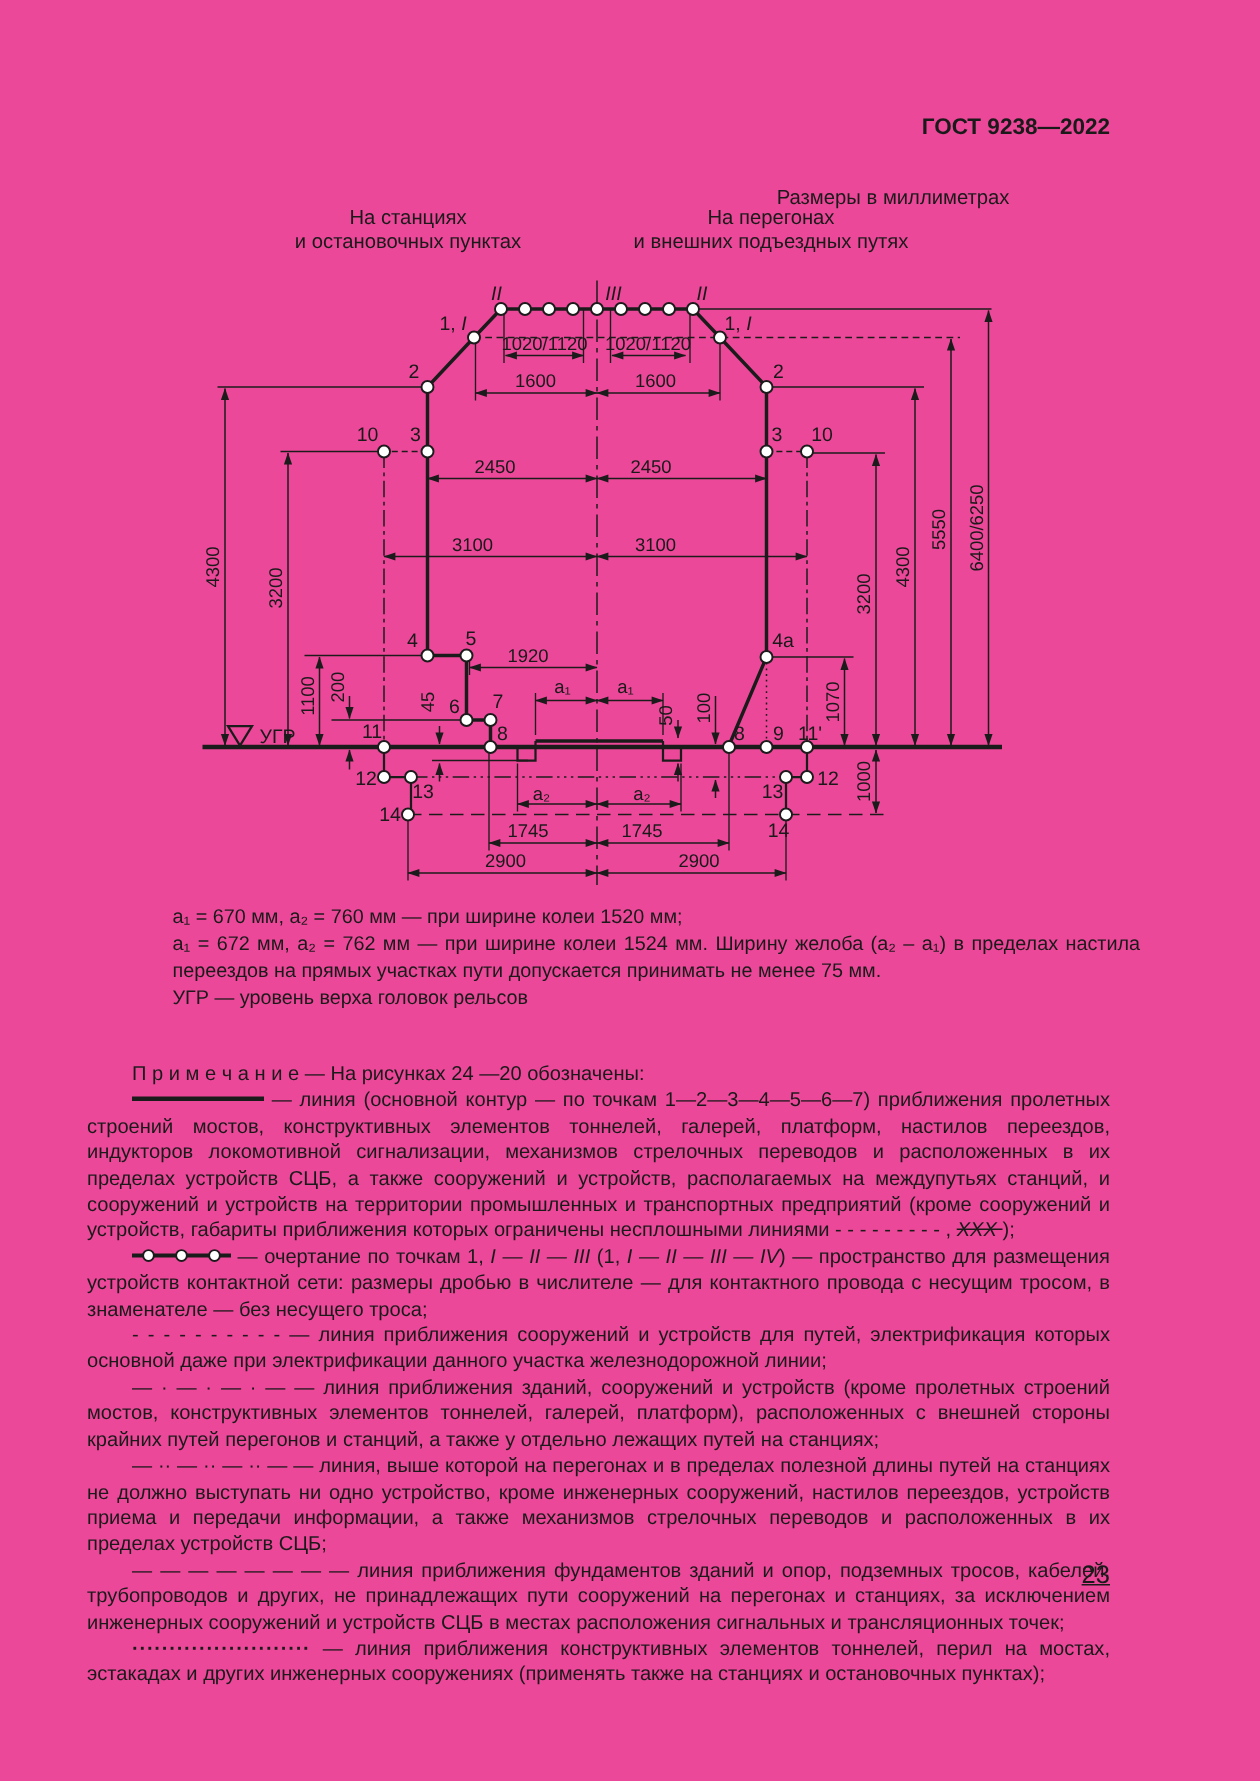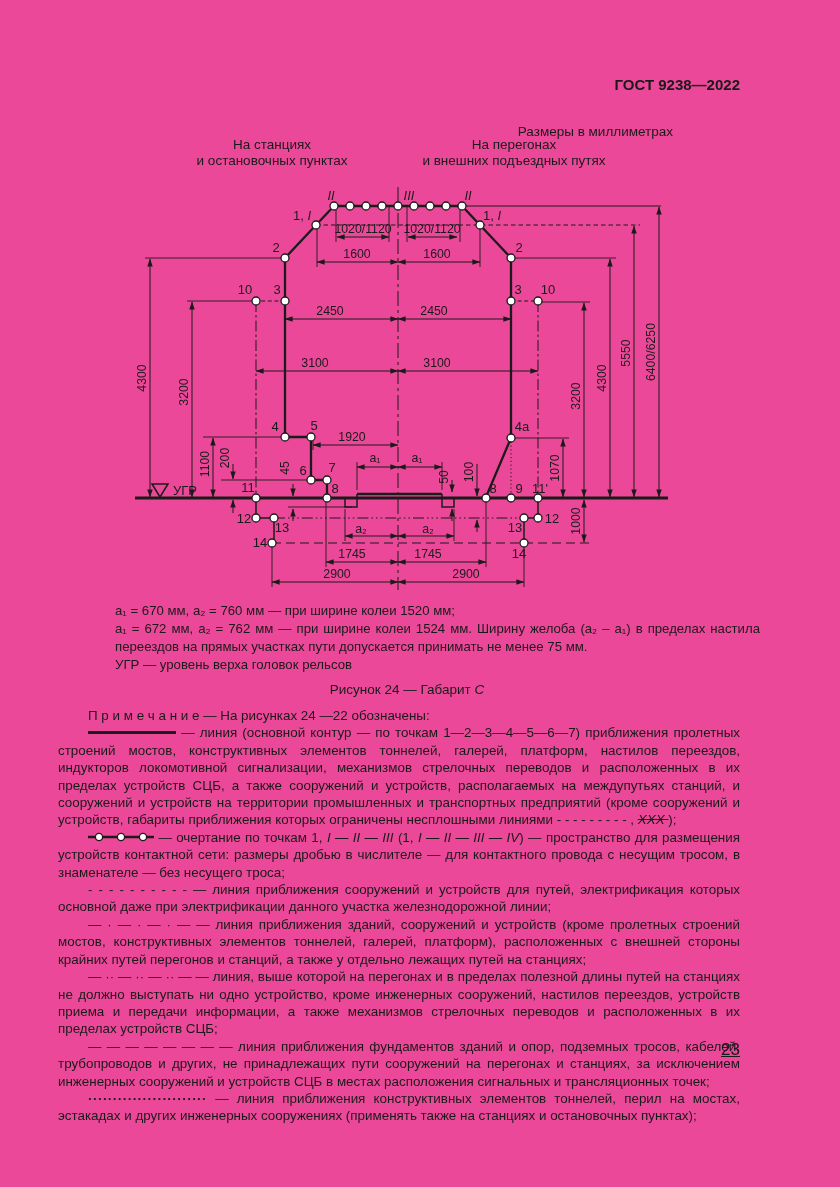--- a/index.html
+++ b/index.html
@@ -246,24 +246,23 @@
       <text class="dl" transform="rotate(-90 580 521)" x="580" y="521" text-anchor="middle">1000</text>
     </g>
   </svg>
 
   <div class="abs fig-notes">
     <div>a₁ = 670 мм, a₂ = 760 мм — при ширине колеи 1520 мм;</div>
     <div>a₁ = 672 мм, a₂ = 762 мм — при ширине колеи 1524 мм. Ширину желоба (a₂ – a₁) в пределах настила переездов на прямых участках пути допускается принимать не менее 75 мм.</div>
     <div>УГР — уровень верха головок рельсов</div>
   </div>
 
-  <div class="abs fig-caption"><span>Рисунок 24 — Габарит </span><span class="it">С</span></div>
 
   <div class="abs legend">
-    <p>П р и м е ч а н и е  — На рисунках 24 —22 обозначены:</p>
+    <p>П р и м е ч а н и е  — На рисунках 24 —20 обозначены:</p>
     <p><span class="sym-solid"></span> <span>— линия (основной контур — по точкам 1—2—3—4—5—6—7) приближения пролетных строений мостов, конструктивных элементов тоннелей, галерей, платформ, настилов переездов, индукторов локомотивной сигнализации, механизмов стрелочных переводов и расположенных в их пределах устройств СЦБ, а также сооружений и устройств, располагаемых на междупутьях станций, и сооружений и устройств на территории промышленных и транспортных предприятий (кроме сооружений и устройств, габариты приближения которых ограничены несплошными линиями</span> <span>- - - - - - - - - ,</span> <span class="strike-xxx"> ХХХ </span><span>);</span></p>
     <p><svg class="sym-svg" width="66" height="10" viewBox="0 0 66 10">
           <line x1="0" y1="5" x2="66" y2="5" stroke="#1b1b1b" stroke-width="2.6"></line>
           <circle cx="11" cy="5" r="3.6" fill="#fff" stroke="#1b1b1b" stroke-width="1.3"></circle>
           <circle cx="33" cy="5" r="3.6" fill="#fff" stroke="#1b1b1b" stroke-width="1.3"></circle>
           <circle cx="55" cy="5" r="3.6" fill="#fff" stroke="#1b1b1b" stroke-width="1.3"></circle>
         </svg> <span>— очертание по точкам 1, </span><span class="it">I — II — III</span><span> (1, </span><span class="it">I — II — III — IV</span><span>) — пространство для размещения устройств контактной сети: размеры дробью в числителе — для контактного провода с несущим тросом, в знаменателе — без несущего троса;</span></p>
     <p><span>- - - - - - - - - -</span> <span>— линия приближения сооружений и устройств для путей, электрификация которых основной даже при электрификации данного участка железнодорожной линии;</span></p>
     <p><span>— · — · — · —</span> <span>— линия приближения зданий, сооружений и устройств (кроме пролетных строений мостов, конструктивных элементов тоннелей, галерей, платформ), расположенных с внешней стороны крайних путей перегонов и станций, а также у отдельно лежащих путей на станциях;</span></p>
     <p><span>— ·· — ·· — ·· —</span> <span>— линия, выше которой на перегонах и в пределах полезной длины путей на станциях не должно выступать ни одно устройство, кроме инженерных сооружений, настилов переездов, устройств приема и передачи информации, а также механизмов стрелочных переводов и расположенных в их пределах устройств СЦБ;</span></p>

